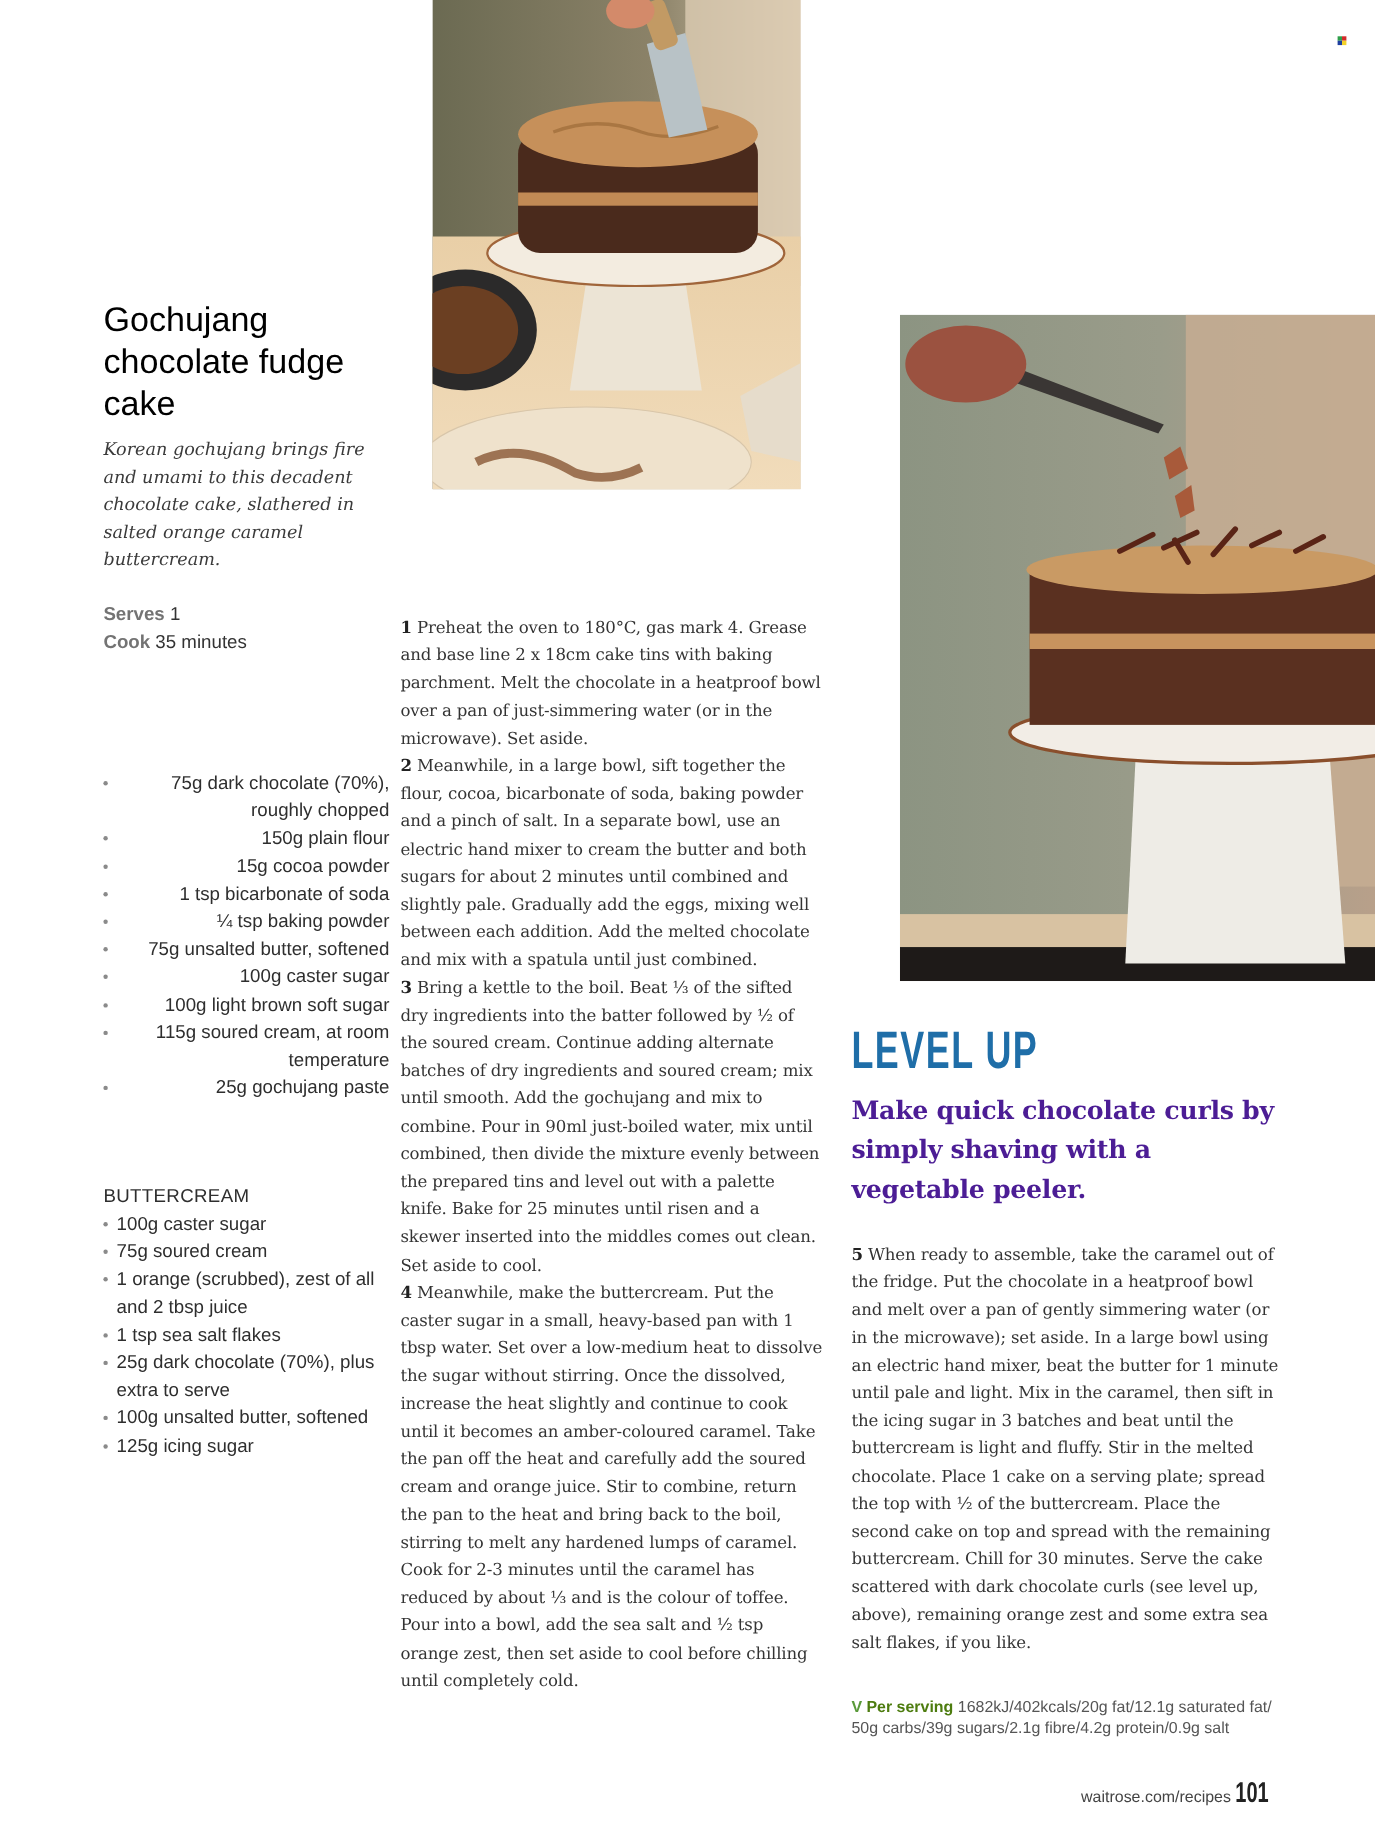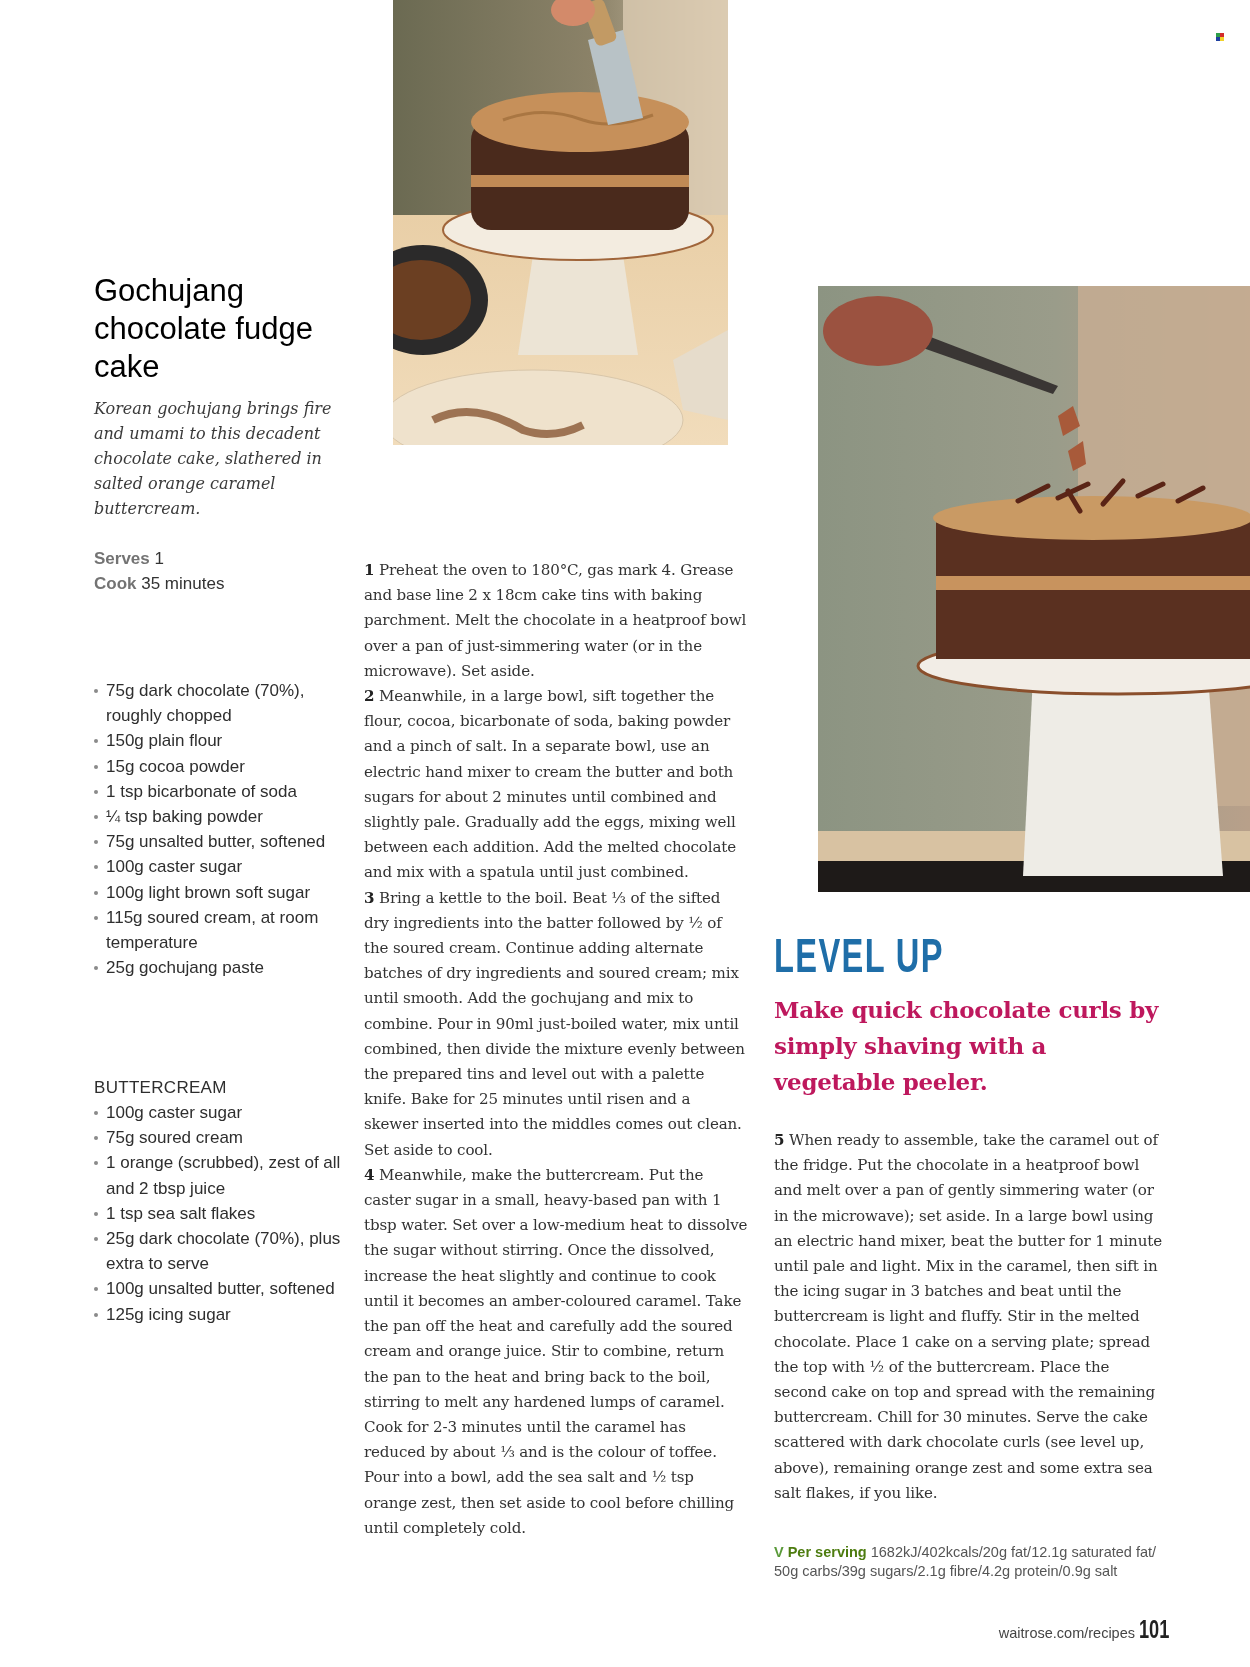--- a/index.html
+++ b/index.html
@@ -20,41 +20,41 @@
     font-family: "DejaVu Serif", serif; font-style: italic; font-size: 16px; line-height: 25px; color: #3a3a3a; }
 
   .meta { position: absolute; left: 94px; top: 546px; width: 260px;
     font-family: "Liberation Sans", sans-serif; font-size: 17px; line-height: 25px; color: #333; }
   .meta b { font-weight: bold; color: #737373; }
 
   .ingredients { position: absolute; left: 94px; width: 260px; list-style: none;
     font-family: "Liberation Sans", sans-serif; font-size: 17px; line-height: 25.2px; color: #2e2e2e; }
   .ingredients li { position: relative; padding-left: 12px; }
   .ingredients li::before { content: ""; position: absolute; left: 0; top: 11px; width: 4px; height: 4px; border-radius: 50%; background: #8a8a8a; }
-  #ing-main { top: 678px; }
+  #ing-main { top: 699px; text-align: right; }
   .sub-heading { position: absolute; left: 94px; top: 1075px;
     font-family: "Liberation Sans", sans-serif; font-size: 17px; line-height: 25px; color: #2e2e2e; letter-spacing: 0.3px; }
   #ing-butter { top: 1100px; }
 
   .method { position: absolute; font-family: "DejaVu Serif", serif; font-size: 15.1px; line-height: 25.2px; color: #333; letter-spacing: -0.15px; }
   .method p b { font-weight: bold; color: #222; }
   #method-col1 { left: 364px; top: 558px; width: 384px; }
   #method-col2 { left: 774px; top: 1128px; width: 392px; }
 
   .levelup-title { position: absolute; left: 774px; top: 930px;
     font-family: "Liberation Sans", sans-serif; font-weight: bold; font-size: 48px; line-height: 52px; color: #1f6ea8; transform: scaleX(0.68); transform-origin: left top; letter-spacing: 2px; }
   .levelup-text { position: absolute; left: 774px; top: 992px; width: 400px;
-    font-family: "DejaVu Serif", serif; font-weight: bold; font-size: 23px; line-height: 36px; color: #be185d; letter-spacing: -0.3px; }
+    font-family: "DejaVu Serif", serif; font-weight: bold; font-size: 23px; line-height: 36px; color: #4c1d95; letter-spacing: -0.3px; }
 
   .nutrition { position: absolute; left: 774px; top: 1543px; width: 400px;
     font-family: "Liberation Sans", sans-serif; font-size: 14.5px; line-height: 18.5px; color: #555; }
   .nutrition .v { color: #5a9a3a; font-weight: bold; }
   .nutrition .lbl { color: #4d7c0f; font-weight: bold; }
 
-  .footer { position: absolute; right: 79px; top: 1614px; display: flex; align-items: baseline; gap: 4px; }
+  .footer { position: absolute; right: 95px; top: 1614px; display: flex; align-items: baseline; gap: 4px; }
   .footer .url { font-family: "Liberation Sans", sans-serif; font-size: 14.5px; color: #444; }
   .footer .page { font-family: "Liberation Sans", sans-serif; font-weight: bold; font-size: 26px; color: #222; transform: scaleX(0.7); transform-origin: left bottom; display: inline-block; width: 32px; }
 </style>
 </head>
 <body>
 
 <div class="photo" id="photo-top">
   <svg viewBox="0 0 335 445" preserveAspectRatio="none">
     <defs>
       <linearGradient id="bgTop" x1="0" y1="0" x2="1" y2="0">

